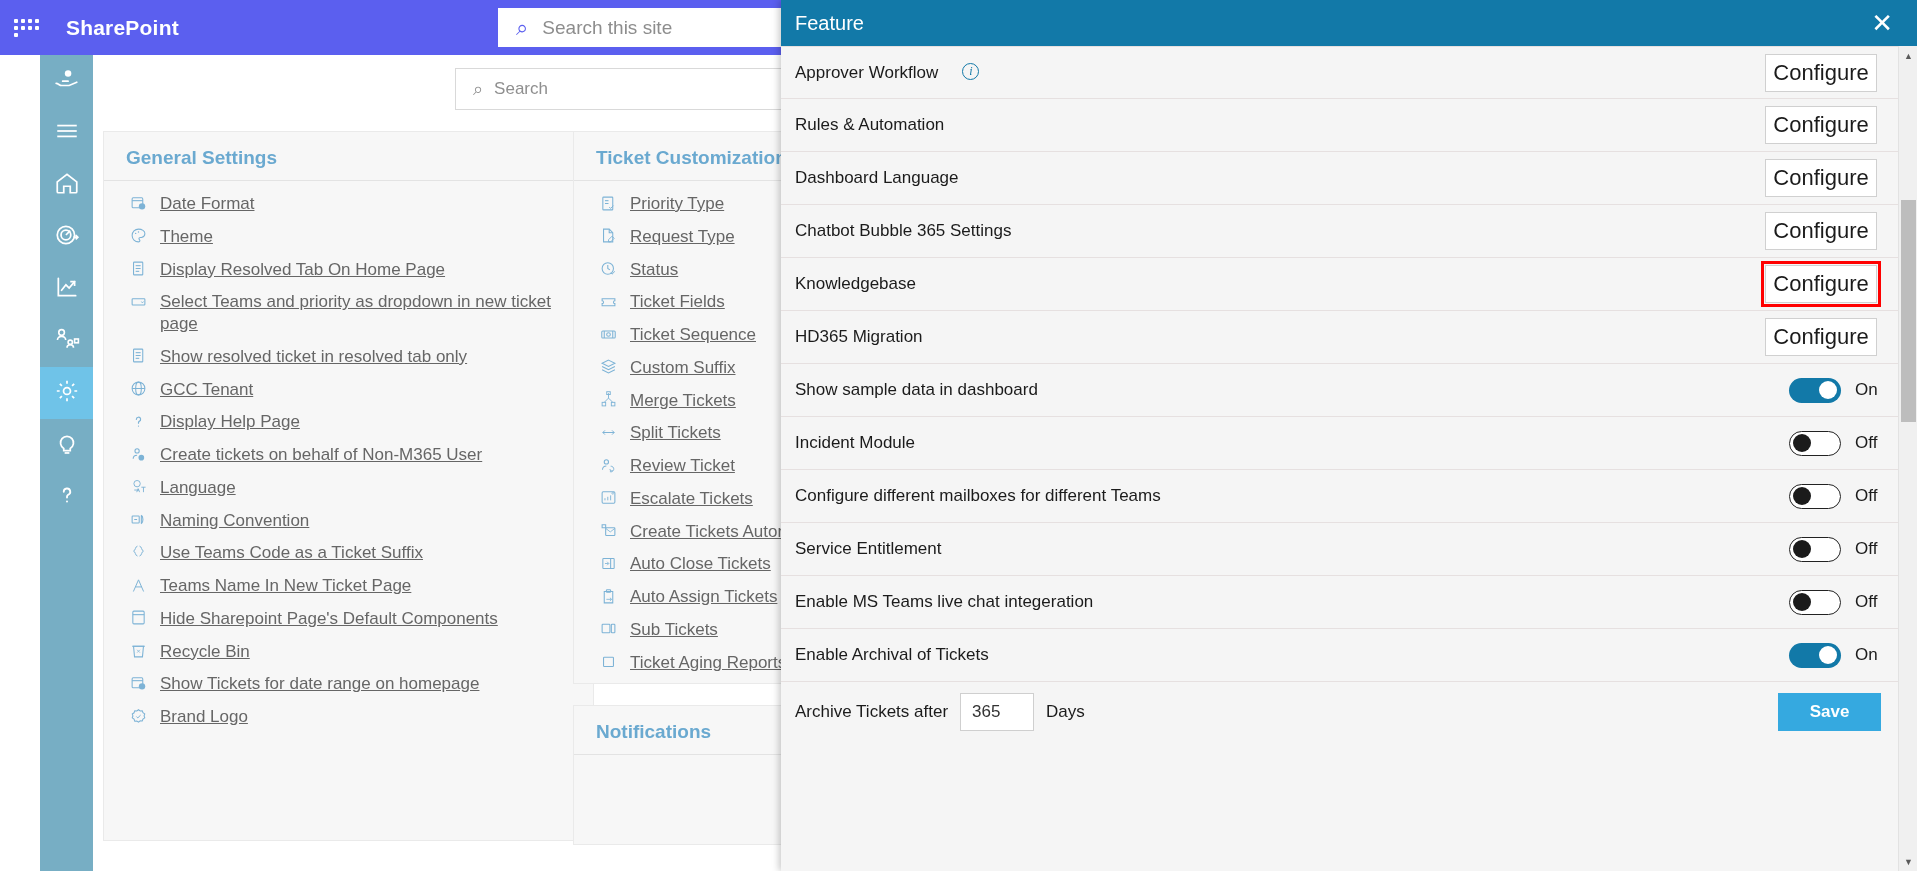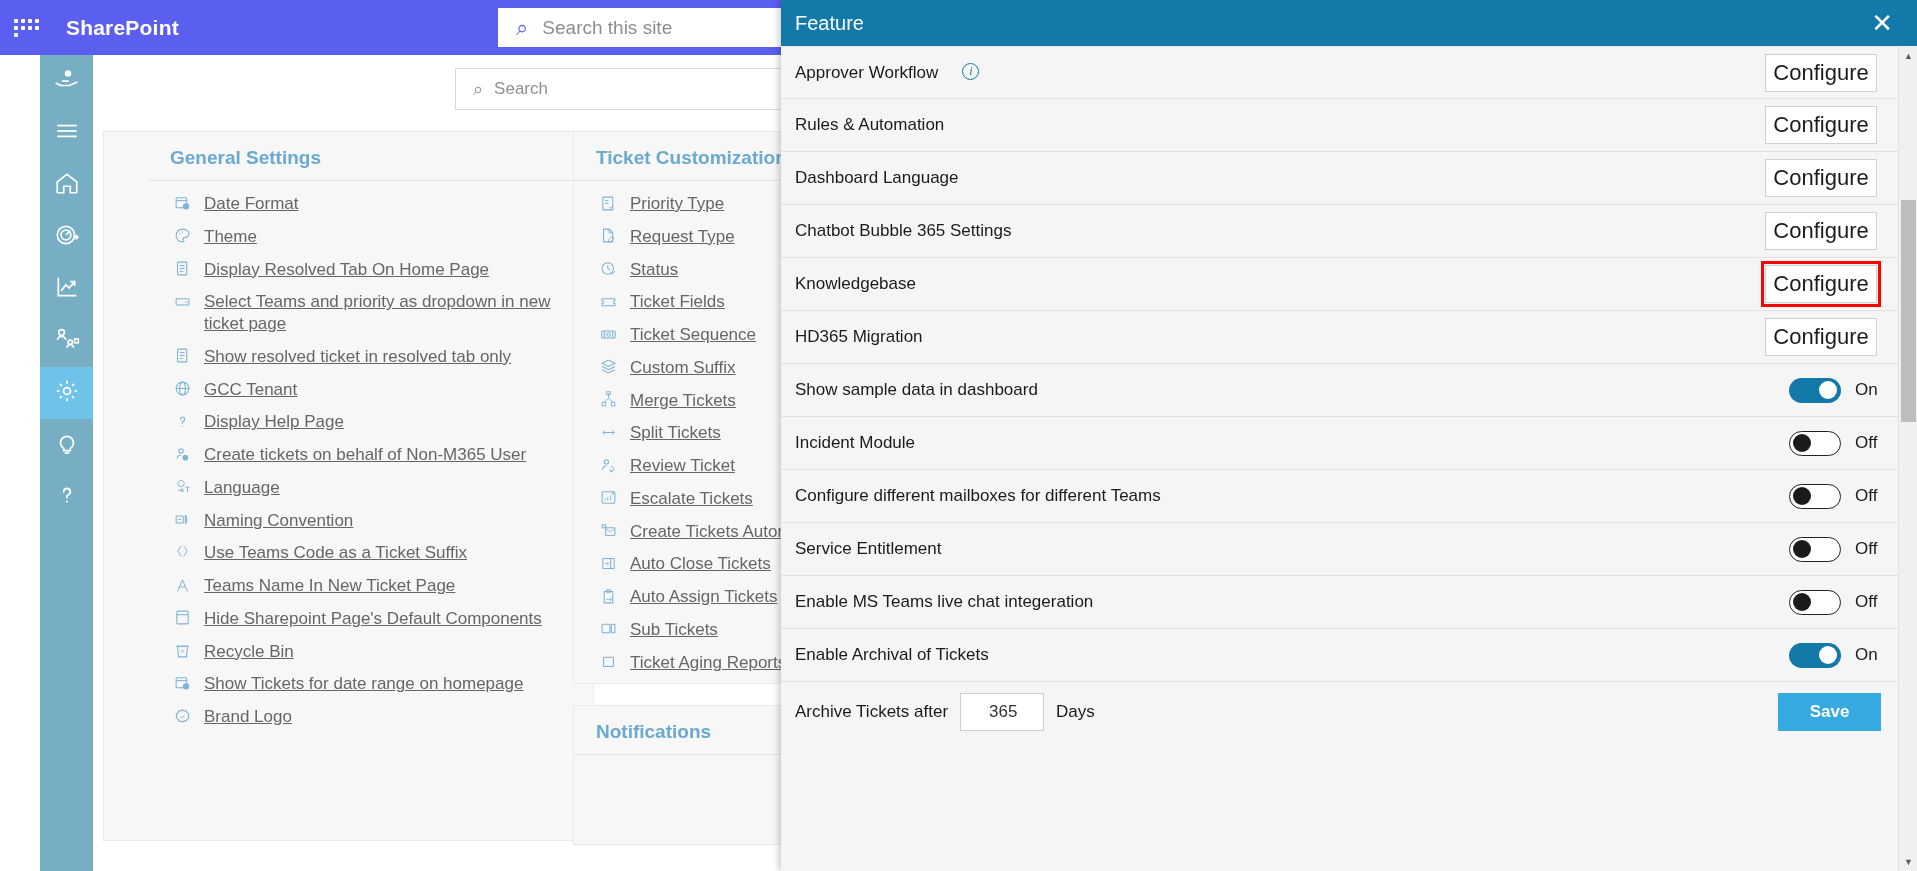--- a/index.html
+++ b/index.html
@@ -65,21 +65,21 @@
     display: flex; align-items: flex-start; padding: 5px 10px 5px 22px;
     font-size: 17px; color: #666666; line-height: 1.28; text-decoration: underline;
   }
   .srow .ic {
     width: 24px; min-width: 24px; height: 22px; margin-right: 10px;
     display: flex; align-items: center; justify-content: center; color: #7db3d6;
   }
   .srow .ic svg { width: 17px; height: 17px; }
   .srow .lbl { padding-top: 1px; }
 
-  #panel-general { left: 10px; top: 76px; width: 491px; height: 710px; padding-left: 44px; }
+  #panel-general { left: 10px; top: 76px; width: 491px; height: 710px; }
   #panel-ticket  { left: 480px; top: 76px; width: 310px; height: 553px; }
   #panel-notif   { left: 480px; top: 650px; width: 310px; height: 140px; }
 
   
   .flyout {
     position: absolute; left: 781px; top: 0; width: 1136px; height: 871px;
     background: #f5f5f5; box-shadow: -2px 0 7px rgba(0,0,0,.22);
   }
   .fly-head {
     height: 46px; background: #1279a8; display: flex; align-items: center;
@@ -116,22 +116,22 @@
   .tog .knob { position: absolute; top: 3.5px; width: 18px; height: 18px; border-radius: 50%; }
   .tog.on .knob { right: 4px; background: #ffffff; }
   .tog.off .knob { left: 3px; background: #1b1b1b; top: 2px; }
   .tog-state { font-size: 17px; color: #1b1b1b; min-width: 26px; }
   .arch-row {
     display: flex; align-items: center; justify-content: space-between;
     height: 60px; padding: 0 36px 0 14px;
   }
   .arch-left { display: flex; align-items: center; gap: 12px; font-size: 17px; color: #1b1b1b; }
   .arch-input {
-    width: 84px; height: 38px; border: 1px solid #cfcfcf; background: #ffffff;
-    font-size: 17px; color: #333333; padding-left: 28px;
+    width: 74px; height: 38px; border: 1px solid #cfcfcf; background: #ffffff;
+    font-size: 17px; color: #333333; padding-left: 11px;
     font-family: "Liberation Sans", sans-serif;
   }
   .save-btn {
     width: 103px; height: 38px; background: #35a9e0; color: #ffffff; border: none;
     font-size: 17px; font-weight: bold; cursor: pointer;
     font-family: "Liberation Sans", sans-serif;
   }
 
   
   .fscroll {

